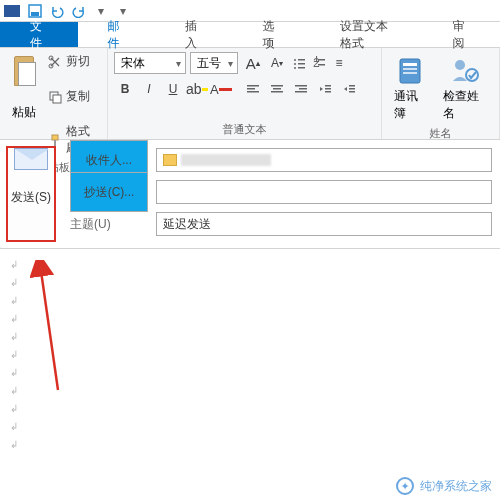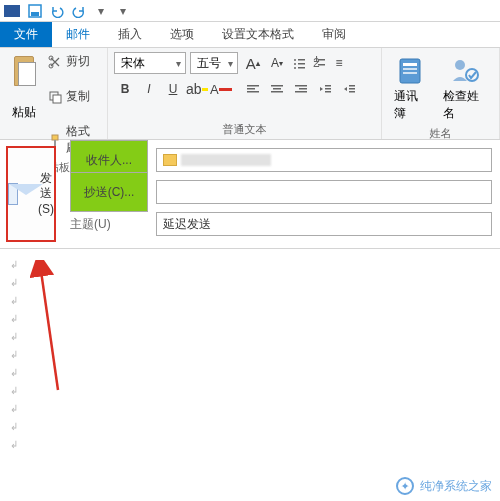--- a/index.html
+++ b/index.html
@@ -2,21 +2,21 @@
 <html><head>
 <meta charset="utf-8">
 <style>
 *{margin:0;padding:0;box-sizing:border-box;font-family:"Microsoft YaHei",SimSun,sans-serif;font-size:12px}
 body{background:#fff;width:500px;height:501px;overflow:hidden;position:relative}
 .titlebar{height:22px;background:#fff;border-bottom:1px solid #d4d4d4;display:flex;align-items:center;padding:0 4px;gap:6px}
 .titlebar .win-icon{width:16px;height:12px;background:#2b579a;display:inline-block}
 .titlebar .qat{display:flex;align-items:center;gap:4px}
 .titlebar .qat-btn{width:18px;height:18px;display:flex;align-items:center;justify-content:center;color:#2a8dd4}
 .tabs{height:26px;display:flex;align-items:stretch;border-bottom:1px solid #d4d4d4}
-.tab{padding:0 14px;display:flex;align-items:center;color:#444;cursor:pointer}
+.tab{padding:0 30px;display:flex;align-items:center;color:#444;cursor:pointer}
 .tab.file{background:#0072c6;color:#fff}
 .tab.active{color:#0072c6}
 .ribbon{height:92px;background:#f5f6f7;border-bottom:1px solid #d4d4d4;display:flex}
 .group{border-right:1px solid #e1e1e1;padding:4px 6px 2px;display:flex;flex-direction:column;justify-content:space-between}
 .group-body{display:flex;gap:4px;align-items:flex-start}
 .group-label{text-align:center;color:#666;font-size:11px;padding-top:2px}
 .paste-btn{display:flex;flex-direction:column;align-items:center;gap:18px;padding:2px 4px}
 .paste-ico{width:28px;height:32px;position:relative}
 .paste-ico::before{content:"";position:absolute;inset:2px 4px 0 4px;background:#d9b36c;border:1px solid #b8935a;border-radius:2px 2px 0 0}
 .paste-ico::after{content:"";position:absolute;left:8px;right:2px;top:8px;bottom:0;background:#fff;border:1px solid #999}
@@ -33,27 +33,27 @@
 .rb-btn.sm{width:18px}
 .fmt-row{display:flex;align-items:center;gap:2px}
 .bold{font-weight:bold}
 .italic{font-style:italic}
 .underline{text-decoration:underline}
 .color-strip{width:18px;height:3px;display:block;margin-top:1px}
 .big-btn{display:flex;flex-direction:column;align-items:center;gap:2px;padding:2px 6px}
 .big-ico{width:32px;height:32px;display:flex;align-items:center;justify-content:center}
 .compose{display:flex;border-bottom:1px solid #d4d4d4}
 .send-col{width:62px;padding:6px;display:flex;align-items:flex-start;justify-content:center}
-.send-btn{width:50px;height:96px;border:2px solid #d93025;display:flex;flex-direction:row;align-items:center;justify-content:space-between;gap:20px;background:#fdfdfd}
+.send-btn{width:50px;height:96px;border:2px solid #d93025;display:flex;flex-direction:column;align-items:center;justify-content:flex-start;gap:20px;background:#fdfdfd}
 .env-ico{width:34px;height:22px;border:1px solid #8aa9d6;background:#e8f1fb;position:relative}
 .env-ico::before{content:"";position:absolute;left:0;right:0;top:0;height:0;border-left:17px solid transparent;border-right:17px solid transparent;border-top:11px solid #cadef5}
 .send-txt{text-align:center;line-height:1.3;color:#333}
 .fields{flex:1;padding:4px 0}
 .field-row{display:flex;align-items:center;height:32px;gap:8px;padding:0 8px}
-.field-btn{width:78px;height:40px;border:1px solid #ababab;background:#84cc16;display:flex;align-items:center;justify-content:center;color:#444}
+.field-btn{width:78px;height:40px;border:1px solid #ababab;background:#0ea5e9;display:flex;align-items:center;justify-content:center;color:#444}
 .field-lbl{width:78px;color:#666;display:flex;align-items:center}
 .field-input{flex:1;height:24px;border:1px solid #ababab;padding:0 6px;display:flex;align-items:center;color:#333;background:#fff}
 .recip-chip{display:flex;align-items:center;gap:4px}
 .chip-ico{width:14px;height:12px;background:#f5c95b;border:1px solid #d6a93e;display:inline-block}
 .chip-txt{background:#e2e2e2;color:#e2e2e2;width:90px;height:12px;filter:blur(1px)}
 .body-area{padding:8px 10px}
 .body-line{height:18px;color:#bbb}
 .body-line::before{content:"↲";font-size:10px}
 .arrow{position:absolute;left:30px;top:260px;pointer-events:none}
 .watermark{position:absolute;right:8px;bottom:6px;display:flex;align-items:center;gap:6px;color:#6aa6e0;font-size:13px}

